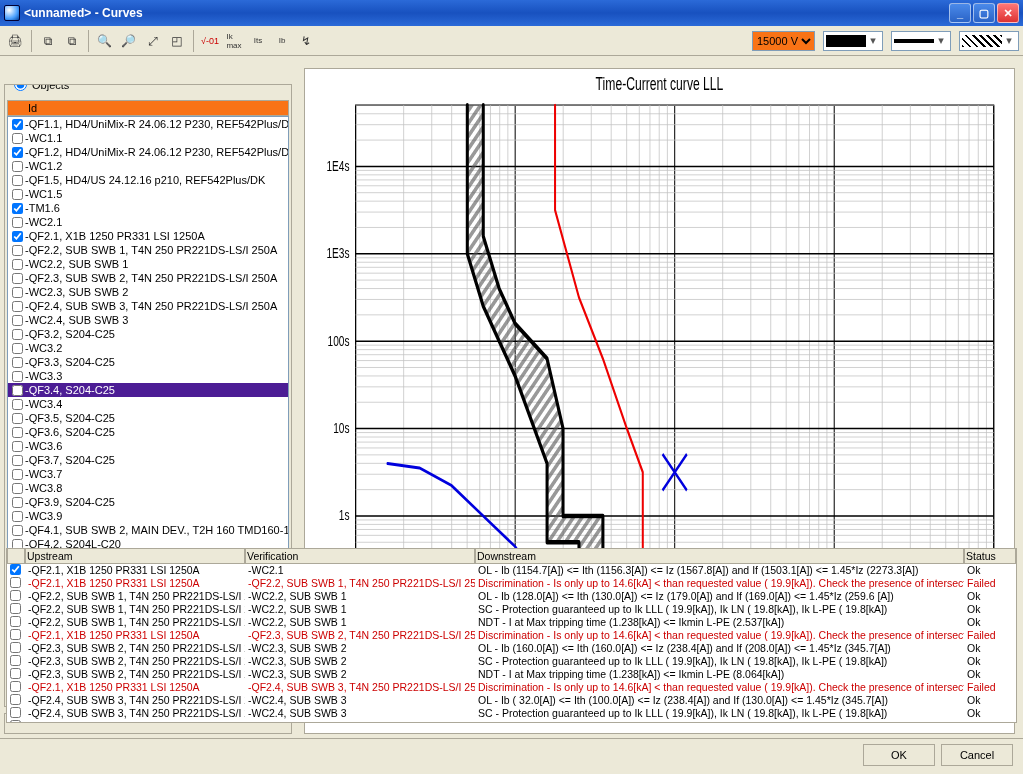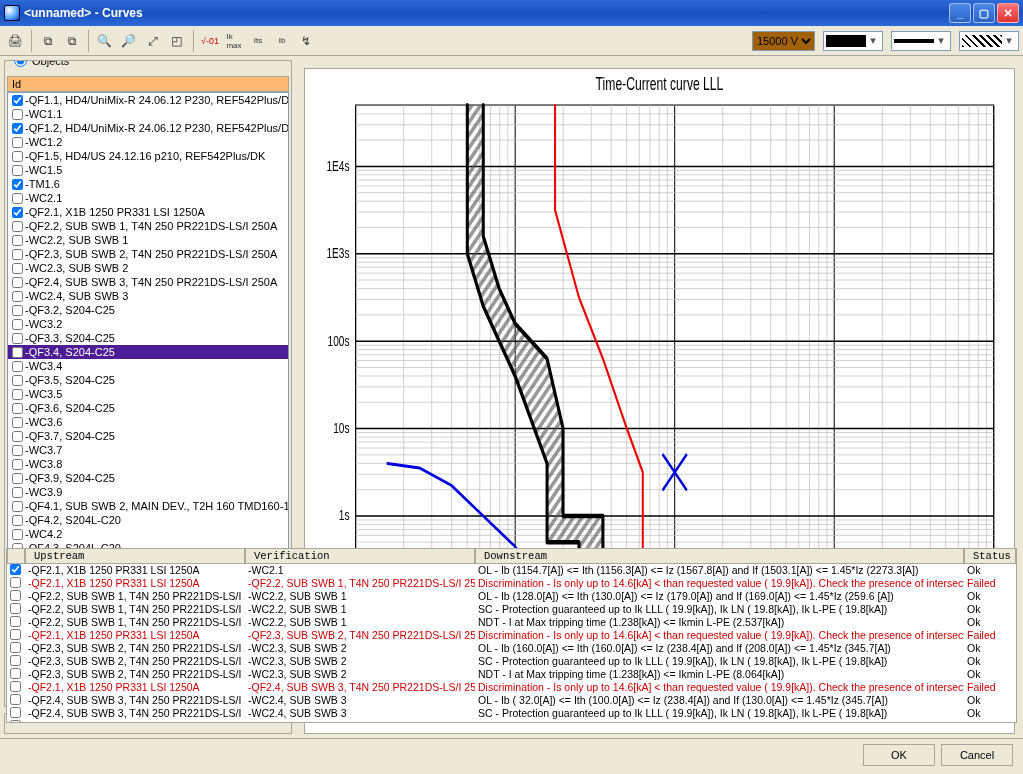--- a/index.html
+++ b/index.html
@@ -59,21 +59,21 @@
     width: 22px; height: 22px;
     border: 1px solid transparent;
     display:flex;align-items:center;justify-content:center;
     font-size: 12px;
     color:#333;
   }
   .sep { width:1px; height: 22px; background:#aca899; margin: 0 3px }
   .toolbar select {
     height: 20px;
     font-size:11px;
-    background:#a16207;
+    background:#f97316;
     border:1px solid #7f9db9;
   }
   .swatch-combo {
     display:inline-flex; align-items:center;
     border:1px solid #7f9db9; height:20px; background:#fff;
     padding:0 2px;
   }
   .swatch-combo .sw { width: 40px; height: 12px }
   .swatch-combo .arr { width:14px;text-align:center;color:#555 }
   .hatched { background: repeating-linear-gradient(45deg,#000 0 2px,#fff 2px 5px) }
@@ -86,20 +86,21 @@
   .leftpane {
     width: 296px;
     display:flex;
     flex-direction: column;
     padding: 4px;
   }
   .panel {
     border:1px solid #aca899;
     background:#ECE9D8;
     padding: 2px;
+    margin-top: 24px;
   }
   .panel-title {
     position: relative;
     top: -9px;
     left: 4px;
     background:#ECE9D8;
     padding: 0 3px;
     font-size:11px;
     color:#000;
   }
@@ -107,23 +108,23 @@
 
   
   .objects {
     flex: 1;
     display:flex;
     flex-direction:column;
     overflow:hidden;
     margin-bottom:4px;
   }
   .listhead {
-    background:#fdba74;
+    background:#f97316;
     border: 1px solid #aca899;
-    padding: 1px 4px;
+    padding: 1px 20px;
   }
   .listbox {
     flex:1;
     background:#fff;
     border:1px solid #7f9db9;
     overflow-y:auto;
     font-size:11px;
   }
   .listbox .row {
     padding: 0 4px;
@@ -194,22 +195,21 @@
     margin:0 6px 3px 6px;
   }
   .verif-head, .vrow {
     display:grid;
     grid-template-columns: 18px 220px 230px 1fr 52px;
     font-size:10.5px;
   }
   .verif-head > div {
     background:#ECE9D8;
     border:1px solid #aca899;
-    padding: 1px 8px;
-    font-family: Liberation Mono, monospace;
+    padding: 1px 1px;
   }
   .vrow > div {
     padding: 0px 3px;
     white-space: nowrap;
     overflow: hidden;
   }
   .vrow input[type=checkbox]{ margin:0; width:11px;height:11px }
   .vrow.failed { color:#c00 }
 
   
@@ -294,24 +294,24 @@
           <div class="row"><input type="checkbox" checked="" style=""><span>-QF2.1, X1B 1250 PR331 LSI 1250A</span></div>
           <div class="row"><input type="checkbox" style=""><span>-QF2.2, SUB SWB 1, T4N 250 PR221DS-LS/I 250A</span></div>
           <div class="row"><input type="checkbox" style=""><span>-WC2.2, SUB SWB 1</span></div>
           <div class="row"><input type="checkbox" style=""><span>-QF2.3, SUB SWB 2, T4N 250 PR221DS-LS/I 250A</span></div>
           <div class="row"><input type="checkbox" style=""><span>-WC2.3, SUB SWB 2</span></div>
           <div class="row"><input type="checkbox" style=""><span>-QF2.4, SUB SWB 3, T4N 250 PR221DS-LS/I 250A</span></div>
           <div class="row"><input type="checkbox" style=""><span>-WC2.4, SUB SWB 3</span></div>
           <div class="row"><input type="checkbox" style=""><span>-QF3.2, S204-C25</span></div>
           <div class="row"><input type="checkbox" style=""><span>-WC3.2</span></div>
           <div class="row"><input type="checkbox" style=""><span>-QF3.3, S204-C25</span></div>
+          <div class="row"><input type="checkbox" style=""><span>-WC3.3</span></div>
           <div class="row sel"><input type="checkbox" style=""><span>-QF3.4, S204-C25</span></div>
           <div class="row"><input type="checkbox" style=""><span>-WC3.4</span></div>
           <div class="row"><input type="checkbox" style=""><span>-QF3.5, S204-C25</span></div>
-          <div class="row"><input type="checkbox" style=""><span>-WC3.5</span></div>
           <div class="row"><input type="checkbox" style=""><span>-QF3.6, S204-C25</span></div>
           <div class="row"><input type="checkbox" style=""><span>-WC3.6</span></div>
           <div class="row"><input type="checkbox" style=""><span>-QF3.7, S204-C25</span></div>
           <div class="row"><input type="checkbox" style=""><span>-WC3.7</span></div>
           <div class="row"><input type="checkbox" style=""><span>-WC3.8</span></div>
           <div class="row"><input type="checkbox" style=""><span>-QF3.9, S204-C25</span></div>
           <div class="row"><input type="checkbox" style=""><span>-WC3.9</span></div>
           <div class="row"><input type="checkbox" style=""><span>-QF4.1, SUB SWB 2, MAIN DEV., T2H 160 TMD160-1600</span></div>
           <div class="row"><input type="checkbox" style=""><span>-QF4.2, S204L-C20</span></div>
           <div class="row"><input type="checkbox" style=""><span>-WC4.2</span></div>

